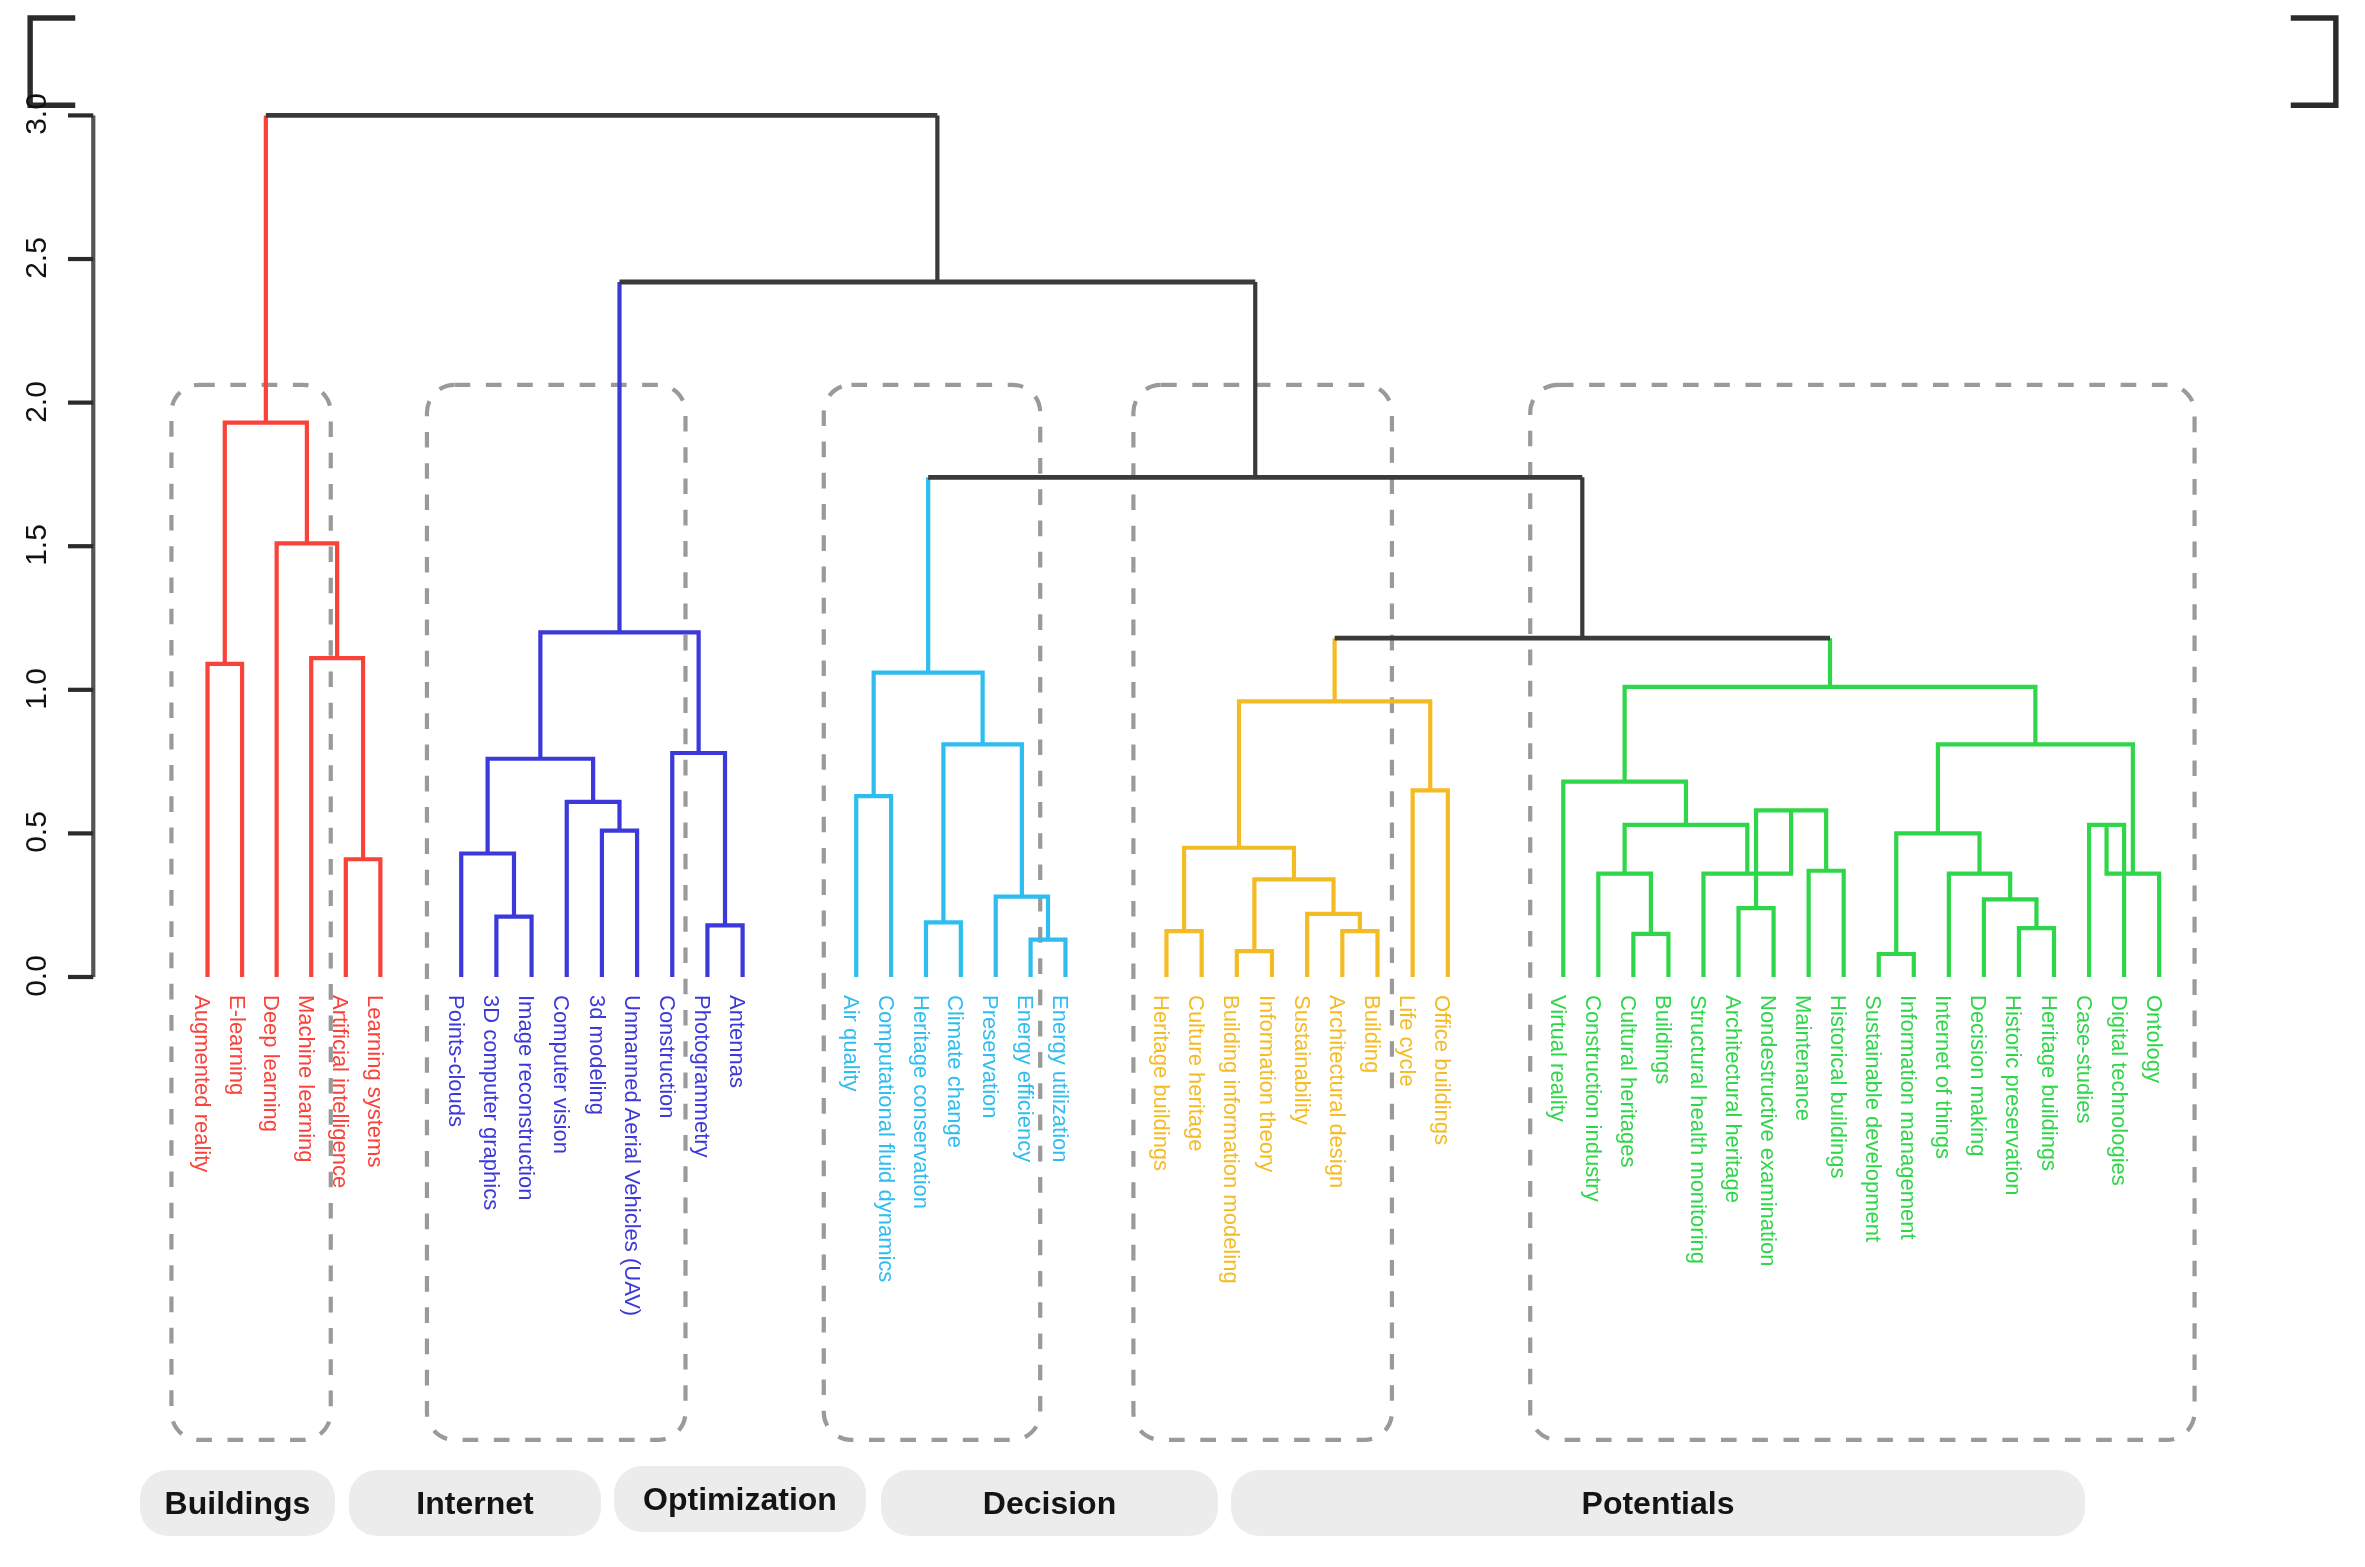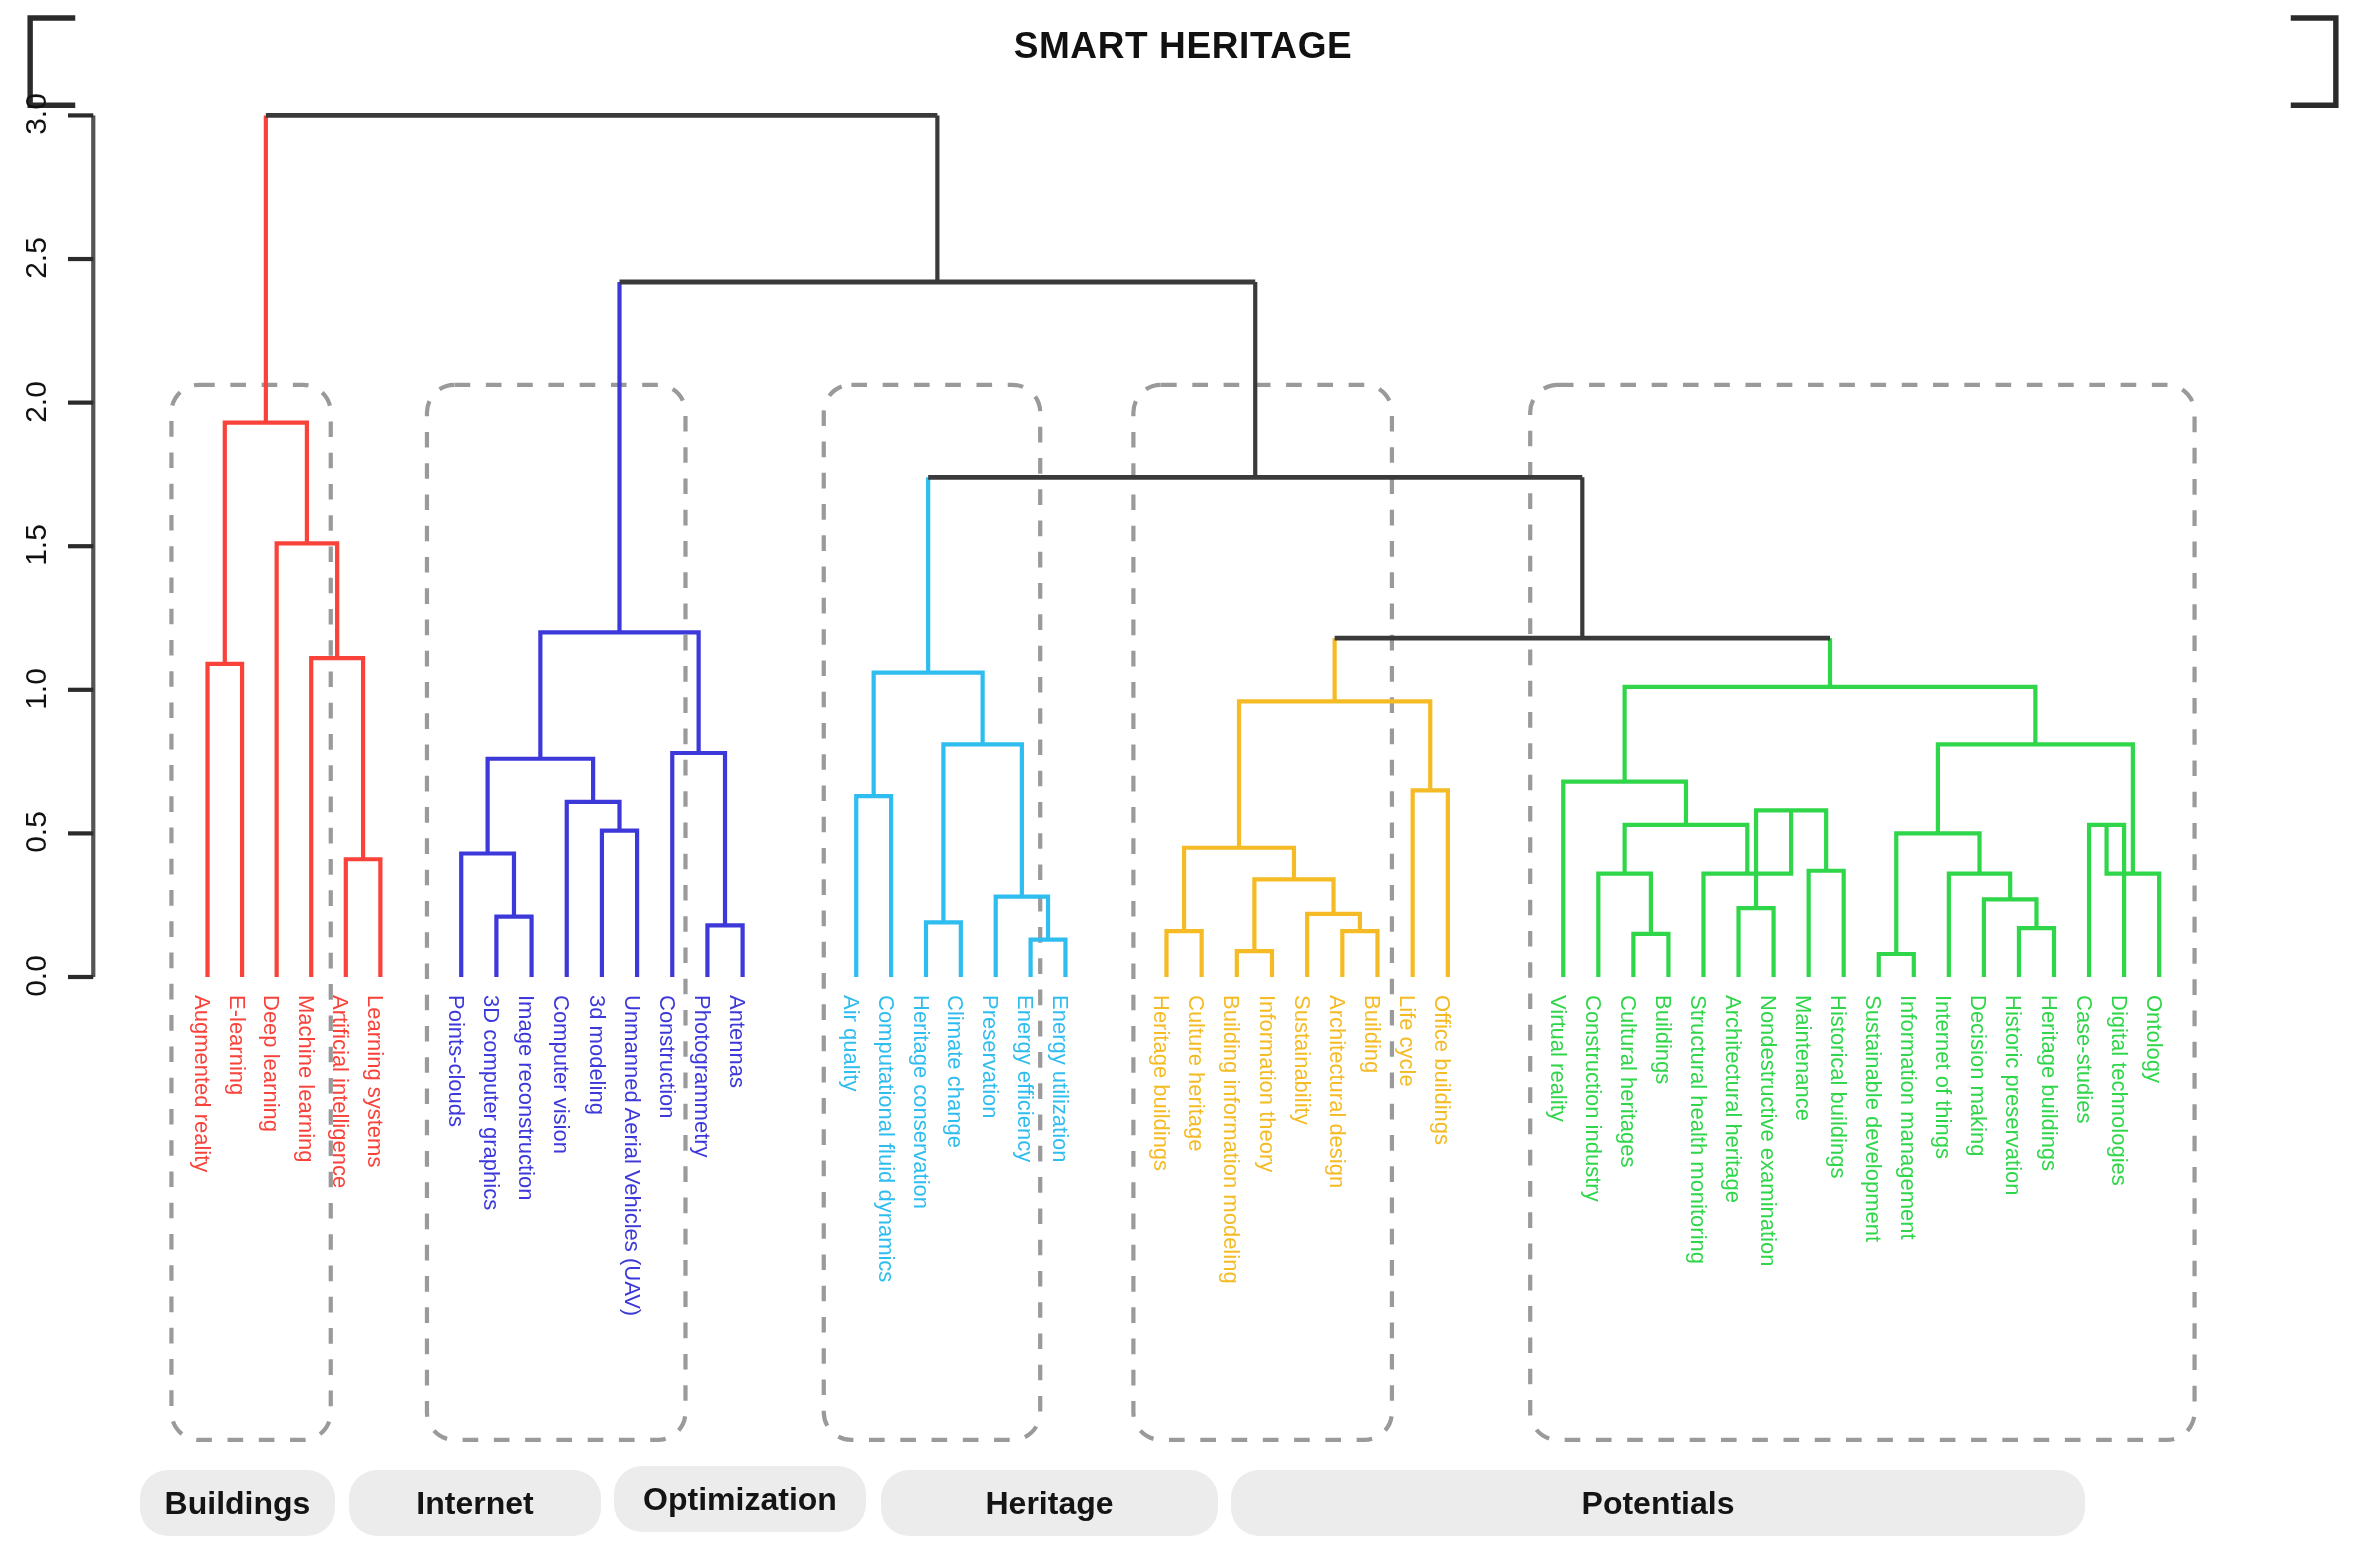--- a/index.html
+++ b/index.html
@@ -25,21 +25,20 @@
   .ytick{
     position:absolute;white-space:nowrap;font-size:30px;color:#111;
     font-family:"Liberation Sans",sans-serif;transform-origin:center center;
   }
 </style>
 </head>
 <body>
 
 <div id="root">
 
-  <div id="title">SMART HERITAGE</div>
 
   <svg class="layer" viewBox="0 0 3935 2608" width="2366" height="1568">
     <path d="M 125 30 L 50 30 L 50 175 L 125 175" fill="none" stroke="#2b2b2b" stroke-width="9"></path>
     <path d="M 3810 30 L 3885 30 L 3885 175 L 3810 175" fill="none" stroke="#2b2b2b" stroke-width="9"></path>
   </svg>
 
   <div id="yaxis">
       <svg class="layer" viewBox="0 0 3935 2608" width="2366" height="1568">
         <path d="M 155 192 L 155 1625" stroke="#555" stroke-width="7" fill="none"></path>
         <path d="M 113 192 L 155 192" stroke="#2b2b2b" stroke-width="7"></path>
@@ -179,18 +178,18 @@
       <div class="leaflabel" style="color: rgb(47, 214, 74); left: 2062px; top: 995px; transform: rotate(90deg);">Heritage buildings</div>
       <div class="leaflabel" style="color: rgb(47, 214, 74); left: 2097px; top: 995px; transform: rotate(90deg);">Case-studies</div>
       <div class="leaflabel" style="color: rgb(47, 214, 74); left: 2132px; top: 995px; transform: rotate(90deg);">Digital technologies</div>
       <div class="leaflabel" style="color: rgb(47, 214, 74); left: 2167px; top: 995px; transform: rotate(90deg);">Ontology</div>
     </div>
 
   <div id="pills">
       <div class="pill" style="left: 140px; width: 195px; top: 1470px;">Buildings</div>
       <div class="pill" style="left: 349px; width: 252px; top: 1470px;">Internet</div>
       <div class="pill" style="left: 614px; width: 252px; top: 1466px; text-align: center;">Optimization</div>
-      <div class="pill" style="left: 881px; width: 337px; top: 1470px;">Heritage</div>
+      <div class="pill" style="left: 881px; width: 337px; top: 1470px;">Decision</div>
       <div class="pill" style="left: 1231px; width: 854px; top: 1470px;">Potentials</div>
     </div>
 
 </div>
 
 
 </body></html>

